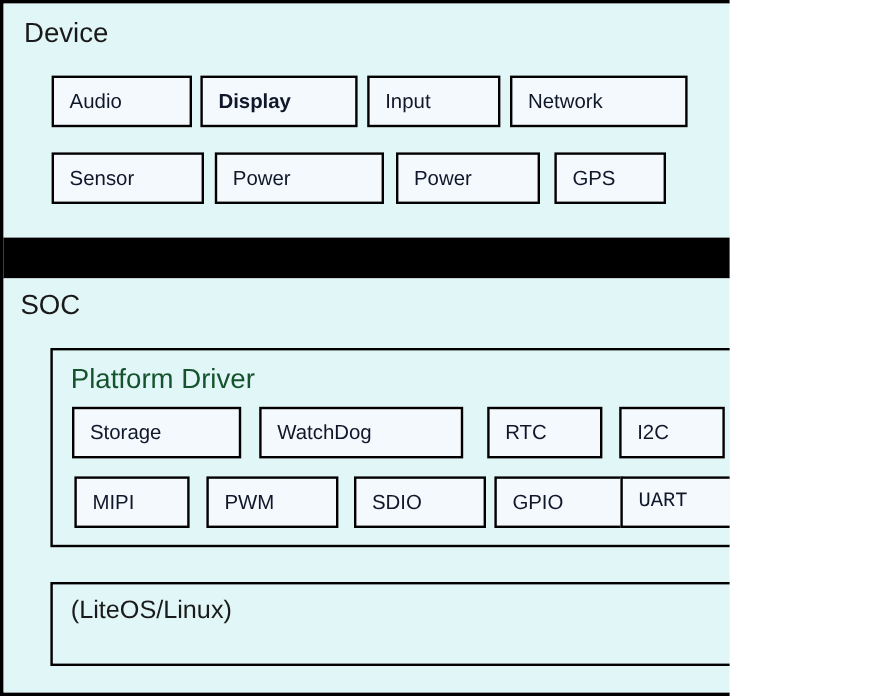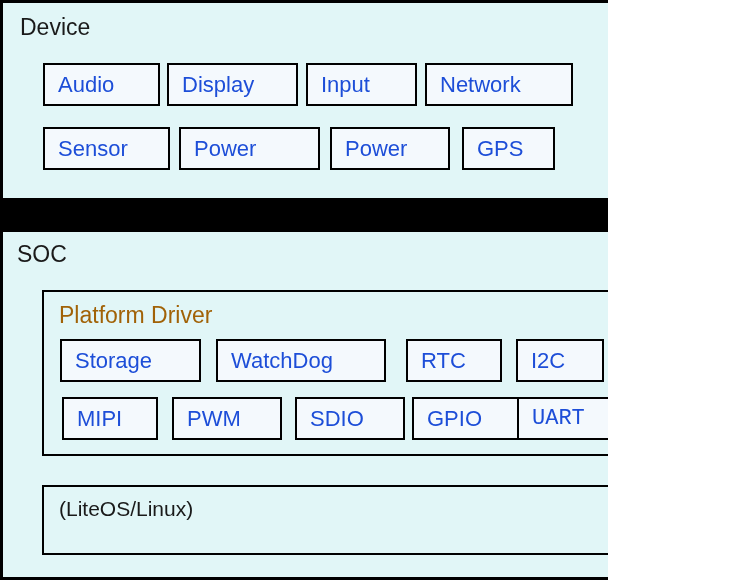--- a/index.html
+++ b/index.html
@@ -76,23 +76,23 @@
 
   
   .node {
     position: absolute;
     box-sizing: border-box;
     border: 2px solid #000000;
     background: #f4f9fd;
     display: flex;
     align-items: center;
     padding-left: 13px;
-    font-size: 22px;
+    font-size: 17px;
     line-height: 24px;
-    color: #1d4ed8;
+    color: #0f172a;
     white-space: nowrap;
     overflow: hidden;
   }
 
   
   .platform-driver {
     position: absolute;
     left: 39px;
     top: 58px;
     width: 651px;
@@ -100,21 +100,21 @@
     box-sizing: border-box;
     border: 2px solid #000000;
     background: #e1f6f7;
   }
   .platform-driver-title {
     position: absolute;
     left: 15px;
     top: 10px;
     font-size: 23px;
     line-height: 26px;
-    color: #a16207;
+    color: #14532d;
     white-space: nowrap;
   }
 
   
   .kernel-box {
     position: absolute;
     left: 39px;
     top: 253px;
     width: 651px;
     height: 70px;
@@ -135,21 +135,21 @@
 
 <div class="canvas">
   <div class="outer-frame"></div>
 
   <div class="section section-device">
     <div class="section-title title-device">Device</div>
     <div id="device-nodes">
         <div class="node" style="left: 40px; top: 60px; width: 117px; height: 43px;">
           <span>Audio</span>
         </div>
-        <div class="node" style="left: 164px; top: 60px; width: 131px; height: 43px;">
+        <div class="node" style="left: 164px; top: 60px; width: 131px; height: 43px; font-weight: bold;">
           <span>Display</span>
         </div>
         <div class="node" style="left: 303px; top: 60px; width: 111px; height: 43px;">
           <span>Input</span>
         </div>
         <div class="node" style="left: 422px; top: 60px; width: 148px; height: 43px;">
           <span>Network</span>
         </div>
         <div class="node" style="left: 40px; top: 124px; width: 127px; height: 43px;">
           <span>Sensor</span>

